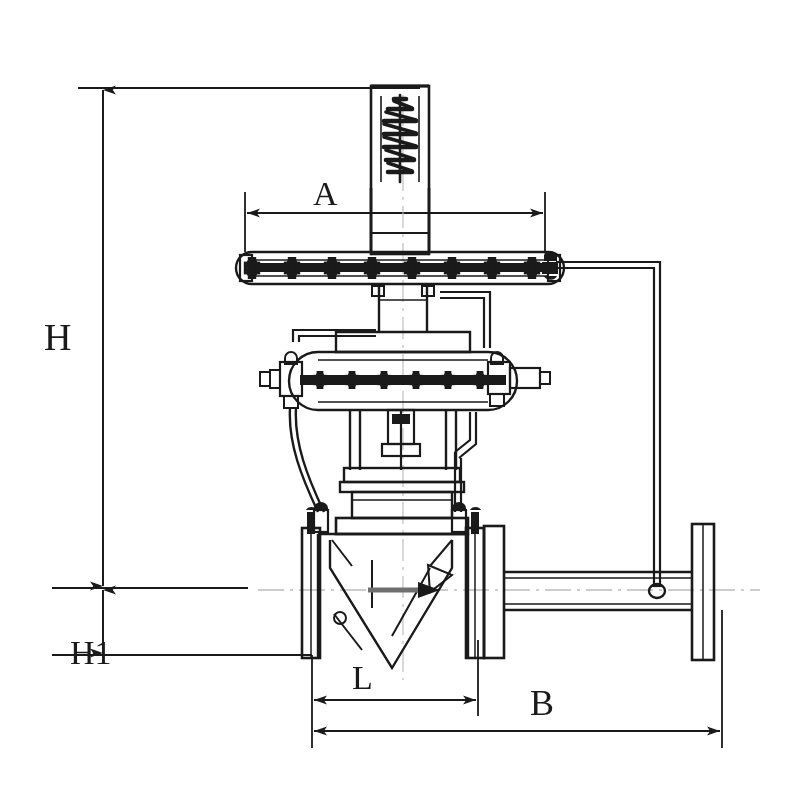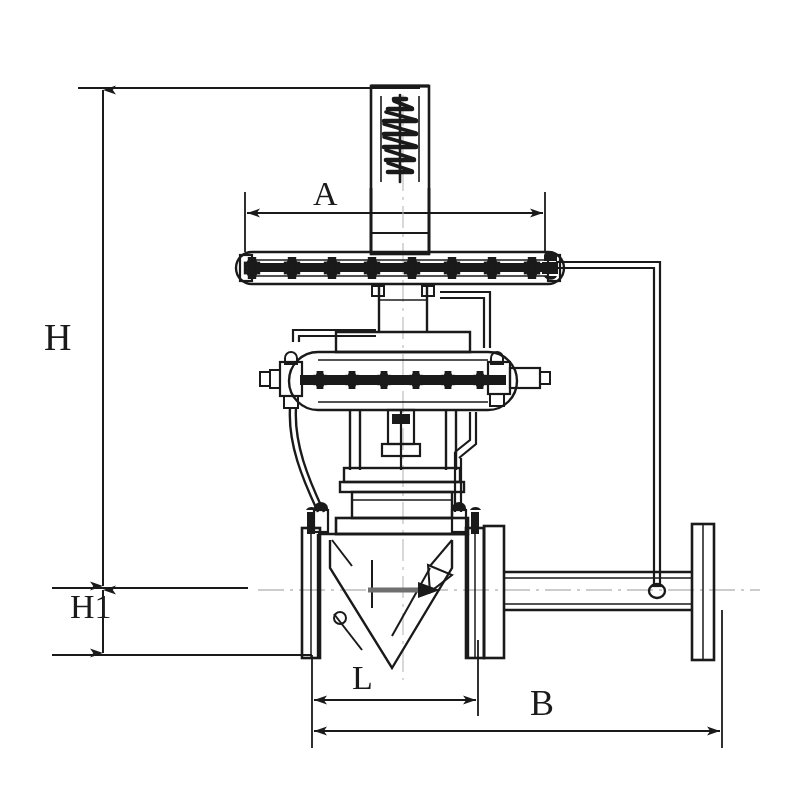--- a/index.html
+++ b/index.html
@@ -10,21 +10,21 @@
   .dimlabel{
     position:absolute;
     font-family:"Liberation Serif",serif;
     color:#1a1a1a;
     font-weight:400;
     line-height:1;
     user-select:none;
     white-space:nowrap;
   }
   .dim-H{left:44px;  top:318px; font-size:38px;}
-  .dim-H1{left:70px; top:590px; font-size:34px;}
+  .dim-H1{left:70px; top:636px; font-size:34px;}
   .dim-A{left:313px; top:177px; font-size:34px;}
   .dim-L{left:352px; top:661px; font-size:34px;}
   .dim-B{left:530px; top:685px; font-size:36px;}
 </style>
 </head>
 <body>
 
 <div id="stage">
 
 <svg width="786" height="786" viewBox="0 0 786 786" shape-rendering="geometricPrecision">

